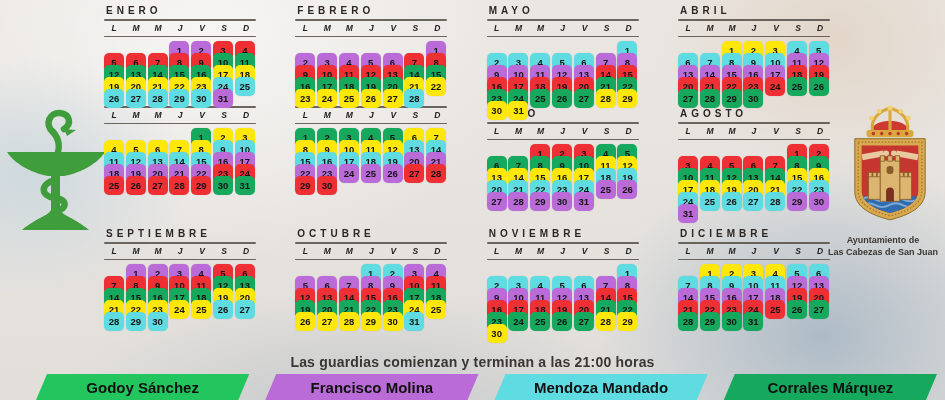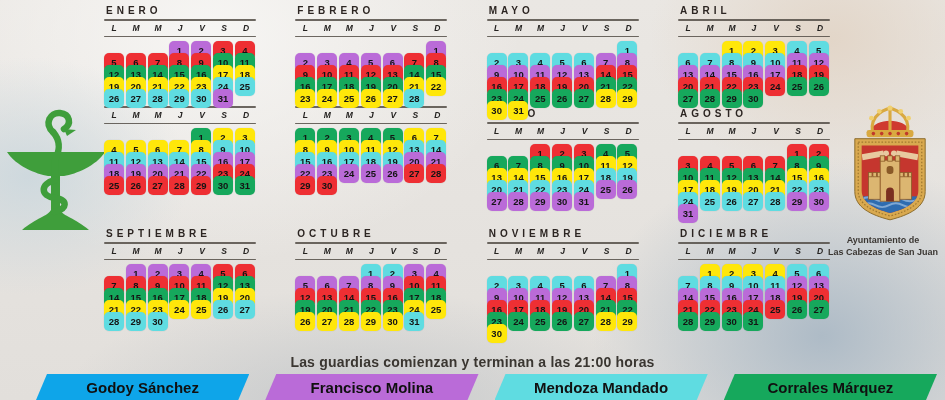--- a/index.html
+++ b/index.html
@@ -861,21 +861,21 @@
 </svg>
 
 <div id="org-caption">
   <div>Ayuntamiento de</div>
   <div>Las Cabezas de San Juan</div>
 </div>
 
 <div id="footer-note">Las guardias comienzan y terminan a las 21:00 horas</div>
 
 <div id="legend">
-    <div class="lg-item" style="background: #0ea5e9;">
+    <div class="lg-item" style="background: #22c55e;">
       <span>Godoy Sánchez</span>
     </div>
     <div class="lg-item" style="background: rgb(186, 107, 216);">
       <span>Francisco Molina</span>
     </div>
     <div class="lg-item" style="background: rgb(95, 220, 225);">
       <span>Mendoza Mandado</span>
     </div>
     <div class="lg-item" style="background: rgb(22, 168, 92);">
       <span>Corrales Márquez</span>

